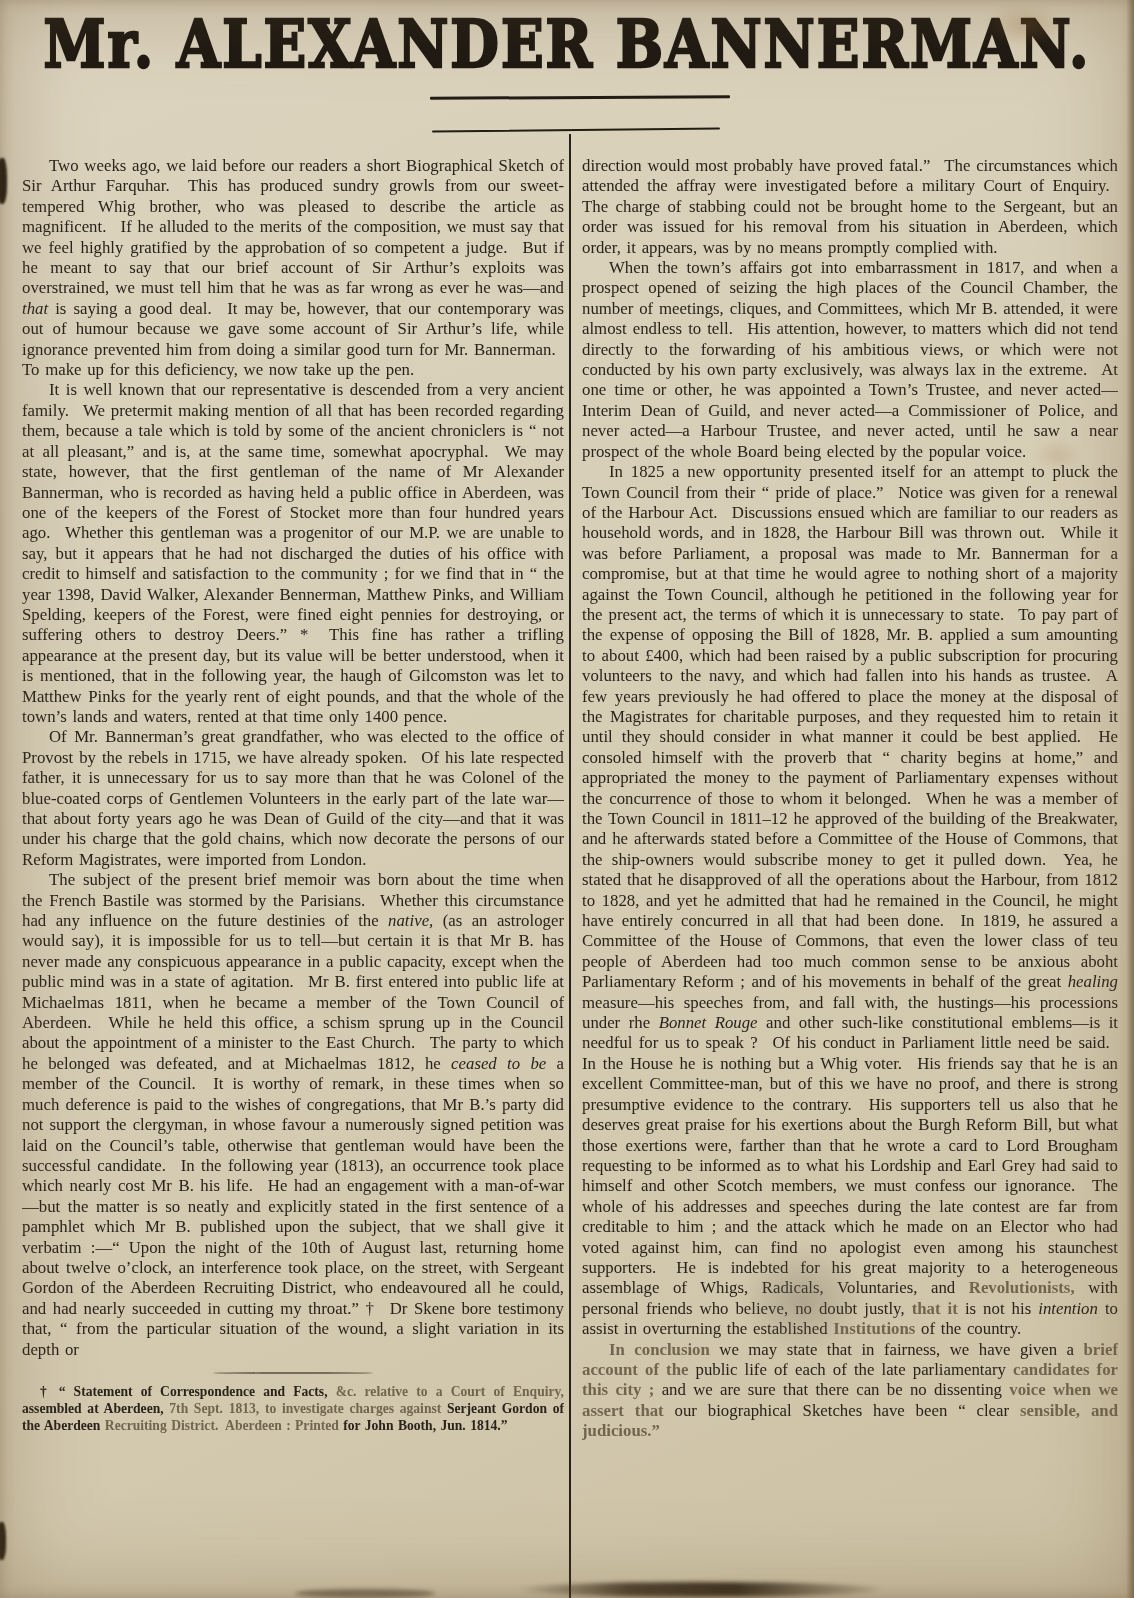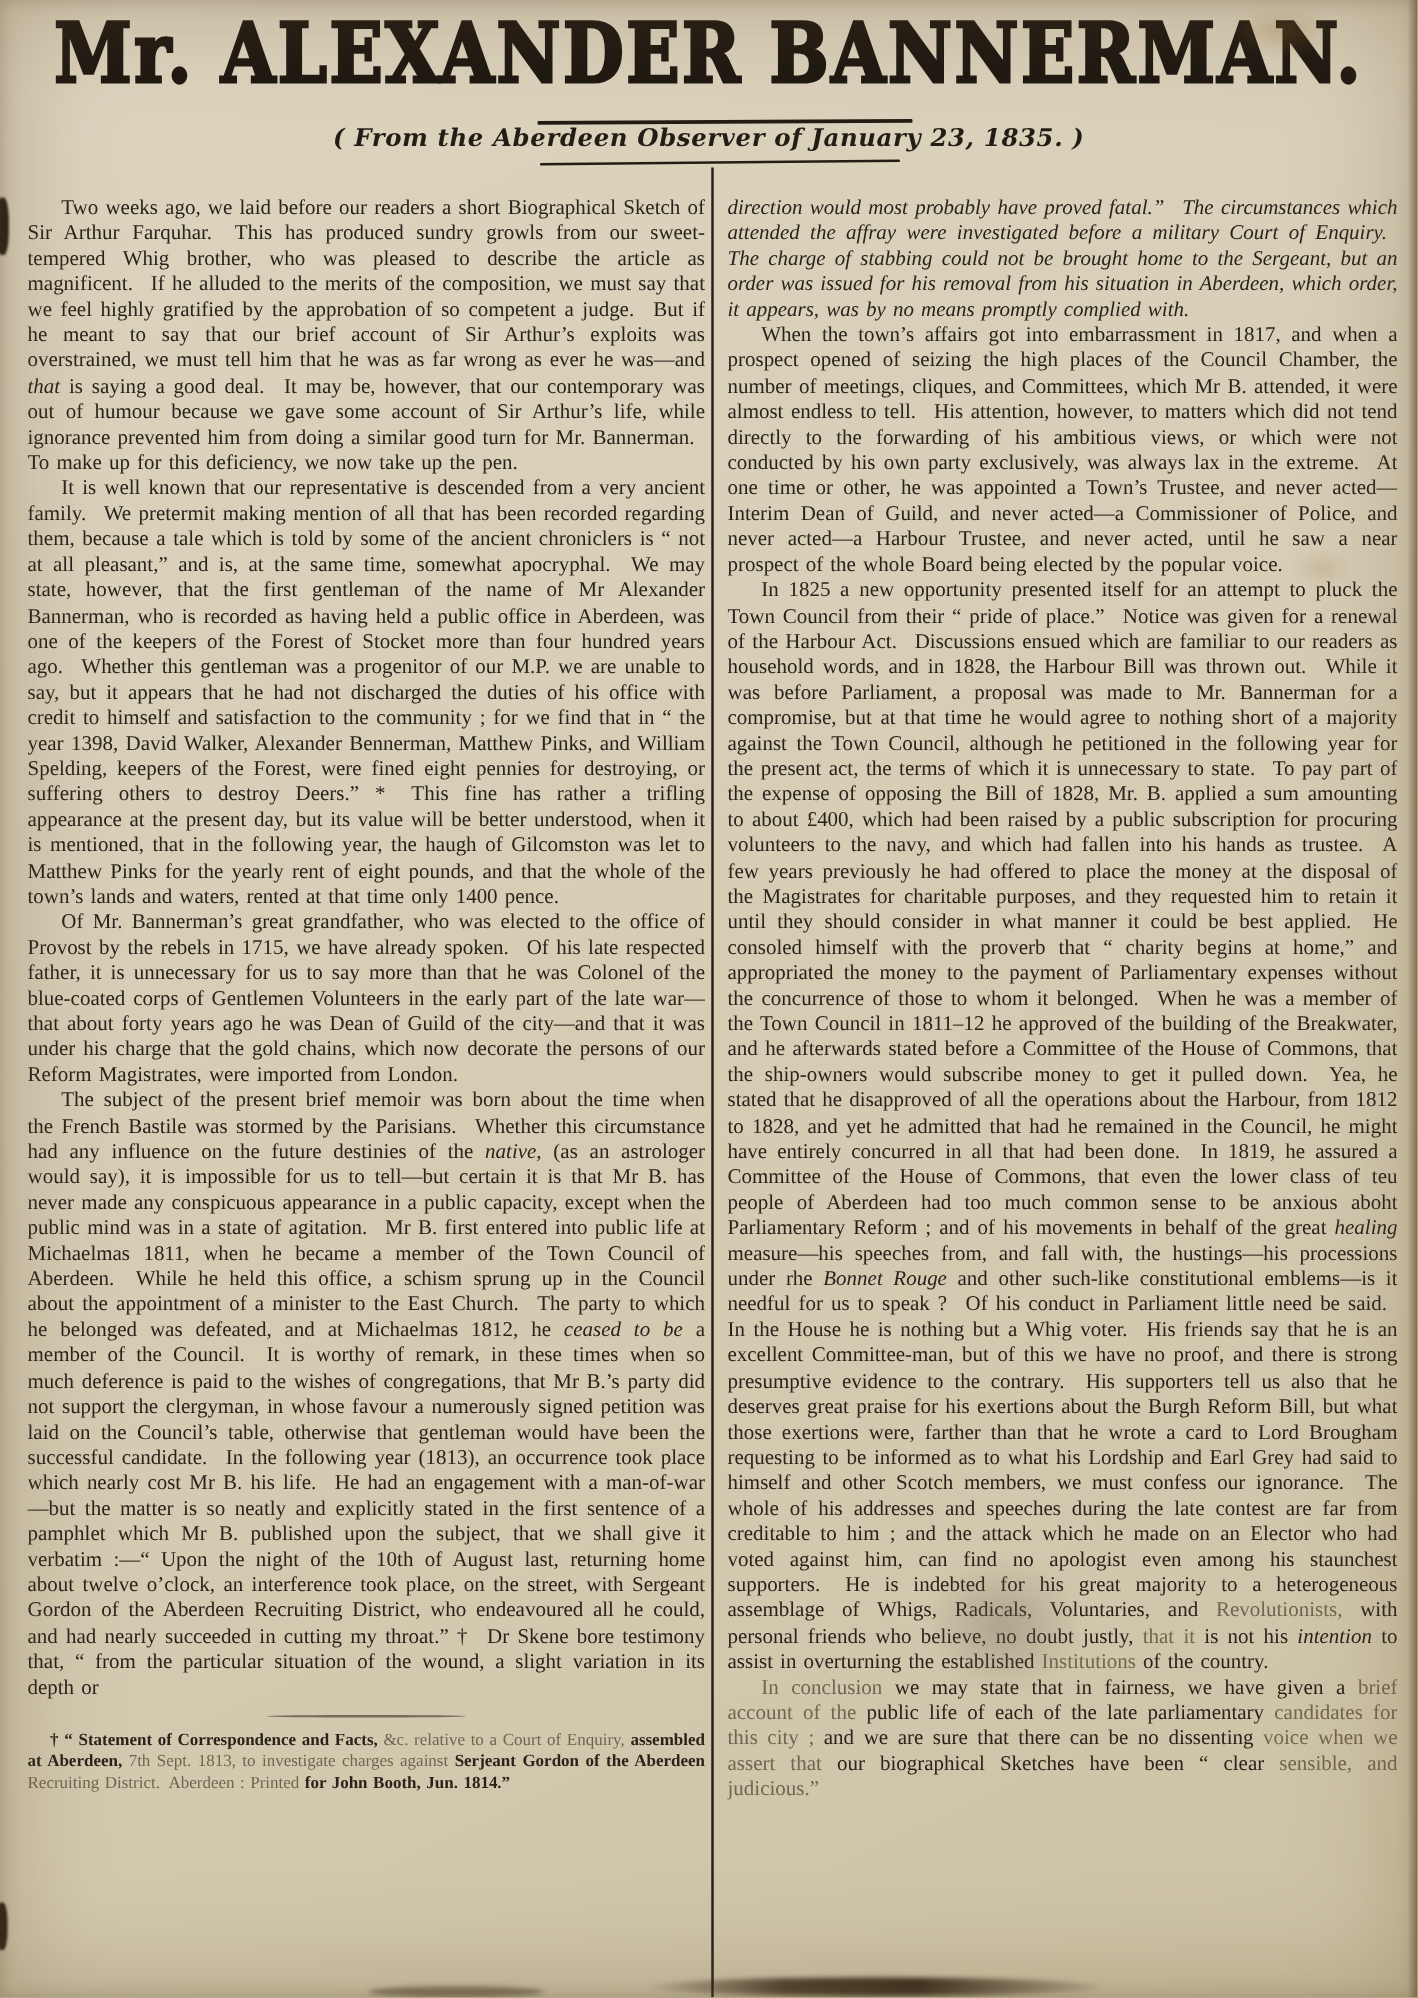--- a/index.html
+++ b/index.html
@@ -35,24 +35,24 @@
     font-size:19.5px;color:#241d15;letter-spacing:.5px;
   }
   .col-divider{position:absolute;left:569px;top:134px;height:1464px;width:2px;background:#28211a;}
   .column{
     position:absolute;top:142px;height:1456px;overflow:hidden;
     font-size:16.8px;line-height:20.4px;word-spacing:1.5px;margin-top:14px;
   }
   .column.left{left:22px;width:542px;}
   .column.right{left:582px;width:536px;}
   .para{margin:0;text-indent:27px;text-align:justify;}
-  .para.noindent{text-indent:0;font-style:italic;}
+  .para.noindent{text-indent:0;}
   .run-i{font-style:italic;}
   .run-b{font-weight:bold;}
-  .run-f{color:var(--faded,#71654f);}
+  .run-f{color:var(--faded,#71654f);font-weight:bold;}
   .footnote-block{margin-top:12px;}
   .fn-divider{width:160px;height:2px;background:#453b2c;opacity:.65;margin:4px auto 10px auto;border-radius:50%;}
   .footnote{margin:0;text-indent:18px;text-align:justify;font-size:13.6px;line-height:16.8px;word-spacing:1px;}
   .stain{position:absolute;pointer-events:none;}
   .smudge-bottom{left:520px;top:1582px;width:360px;height:15px;border-radius:50%;
     background:linear-gradient(90deg,rgba(60,45,25,.05),rgba(45,33,18,.8) 30%,rgba(40,30,16,.9) 60%,rgba(60,45,25,.1));
     filter:blur(2px);}
   .smudge-bottom-left{left:295px;top:1589px;width:140px;height:9px;border-radius:50%;
     background:rgba(50,38,22,.5);filter:blur(2px);}
   .edge-mark-1{left:-3px;top:158px;width:10px;height:46px;background:#1f1810;border-radius:40%;filter:blur(1px);}
@@ -69,23 +69,20 @@
 </head>
 <body>
 
 <div class="sheet" style="--ink: #2a231b; --faded: #71654f;">
 
   <div class="title-wrap">
     <span class="title">Mr. ALEXANDER BANNERMAN.</span>
   </div>
 
   <div class="rule rule-top"></div>
-  <div class="subtitle-wrap">
-    <span class="subtitle">( From the Aberdeen Observer of January 23, 1835. )</span>
-  </div>
   <div class="rule rule-bottom"></div>
 
   <div class="col-divider"></div>
 
   <div class="column left">
 
   <p class="para"><span>Two weeks ago, we laid before our readers a short Biographical Sketch of Sir Arthur Farquhar.  This has produced sundry growls from our sweet-tempered Whig brother, who was pleased to describe the article as magnificent.  If he alluded to the merits of the composition, we must say that we feel highly gratified by the approbation of so competent a judge.  But if he meant to say that our brief account of Sir Arthur’s exploits was overstrained, we must tell him that he was as far wrong as ever he was—and </span><span class="run-i">that</span><span> is saying a good deal.  It may be, however, that our contemporary was out of humour because we gave some account of Sir Arthur’s life, while ignorance prevented him from doing a similar good turn for Mr. Bannerman.  To make up for this deficiency, we now take up the pen.</span></p>
       <p class="para"><span>It is well known that our representative is descended from a very ancient family.  We pretermit making mention of all that has been recorded regarding them, because a tale which is told by some of the ancient chroniclers is “ not at all pleasant,” and is, at the same time, somewhat apocryphal.  We may state, however, that the first gentleman of the name of Mr Alexander Bannerman, who is recorded as having held a public office in Aberdeen, was one of the keepers of the Forest of Stocket more than four hundred years ago.  Whether this gentleman was a progenitor of our M.P. we are unable to say, but it appears that he had not discharged the duties of his office with credit to himself and satisfaction to the community ; for we find that in “ the year 1398, David Walker, Alexander Bennerman, Matthew Pinks, and William Spelding, keepers of the Forest, were fined eight pennies for destroying, or suffering others to destroy Deers.” *  This fine has rather a trifling appearance at the present day, but its value will be better understood, when it is mentioned, that in the following year, the haugh of Gilcomston was let to Matthew Pinks for the yearly rent of eight pounds, and that the whole of the town’s lands and waters, rented at that time only 1400 pence.</span></p>
       <p class="para"><span>Of Mr. Bannerman’s great grandfather, who was elected to the office of Provost by the rebels in 1715, we have already spoken.  Of his late respected father, it is unnecessary for us to say more than that he was Colonel of the blue-coated corps of Gentlemen Volunteers in the early part of the late war—that about forty years ago he was Dean of Guild of the city—and that it was under his charge that the gold chains, which now decorate the persons of our Reform Magistrates, were imported from London.</span></p>
       <p class="para"><span>The subject of the present brief memoir was born about the time when the French Bastile was stormed by the Parisians.  Whether this circumstance had any influence on the future destinies of the </span><span class="run-i">native,</span><span> (as an astrologer would say), it is impossible for us to tell—but certain it is that Mr B. has never made any conspicuous appearance in a public capacity, except when the public mind was in a state of agitation.  Mr B. first entered into public life at Michaelmas 1811, when he became a member of the Town Council of Aberdeen.  While he held this office, a schism sprung up in the Council about the appointment of a minister to the East Church.  The party to which he belonged was defeated, and at Michaelmas 1812, he </span><span class="run-i">ceased to be</span><span> a member of the Council.  It is worthy of remark, in these times when so much deference is paid to the wishes of congregations, that Mr B.’s party did not support the clergyman, in whose favour a numerously signed petition was laid on the Council’s table, otherwise that gentleman would have been the successful candidate.  In the following year (1813), an occurrence took place which nearly cost Mr B. his life.  He had an engagement with a man-of-war—but the matter is so neatly and explicitly stated in the first sentence of a pamphlet which Mr B. published upon the subject, that we shall give it verbatim :—“ Upon the night of the 10th of August last, returning home about twelve o’clock, an interference took place, on the street, with Sergeant Gordon of the Aberdeen Recruiting District, who endeavoured all he could, and had nearly succeeded in cutting my throat.” †  Dr Skene bore testimony that, “ from the particular situation of the wound, a slight variation in its depth or</span></p>

